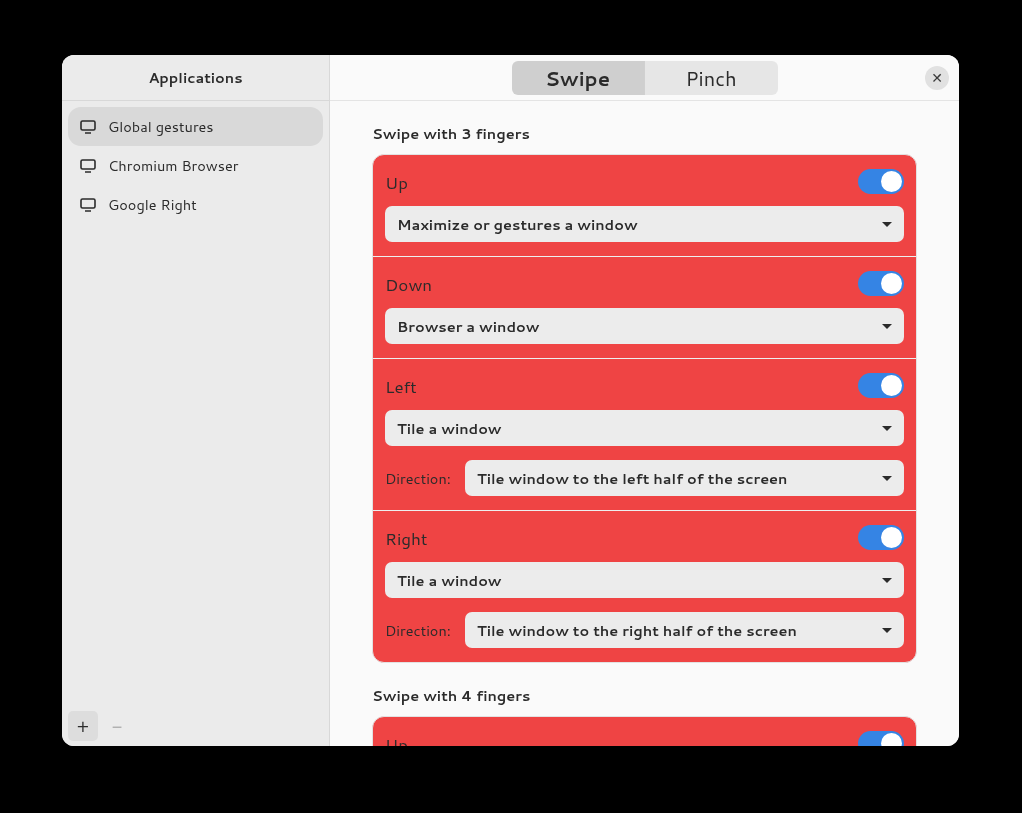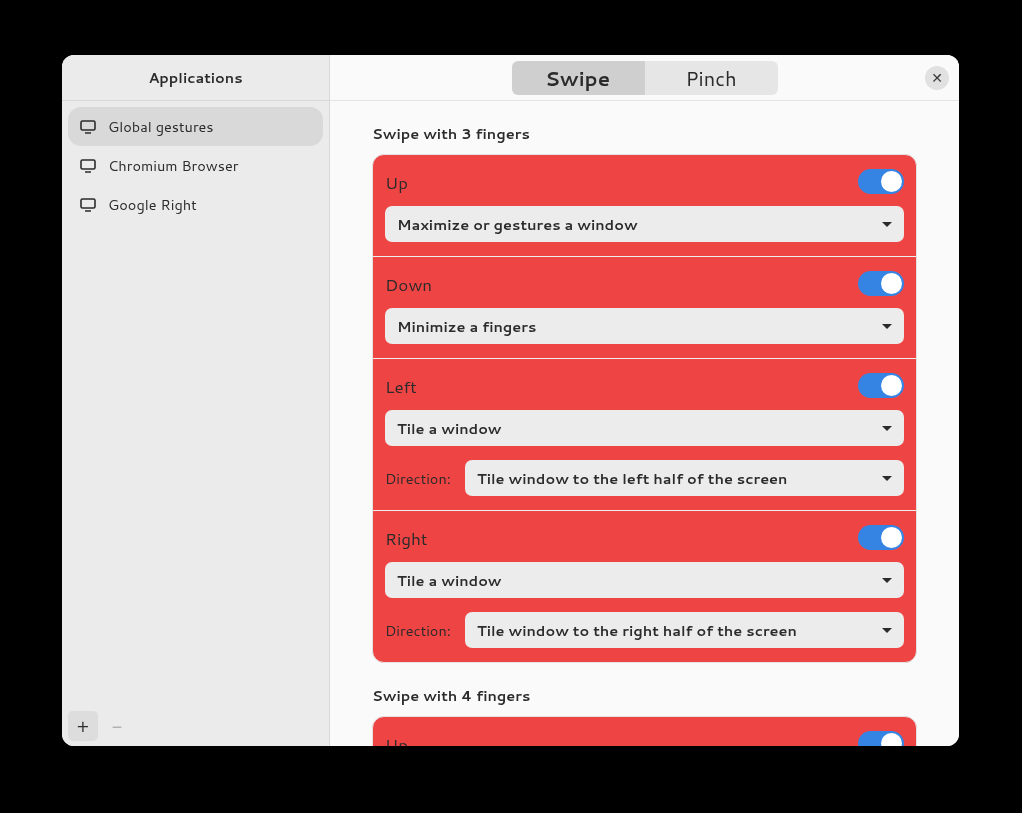--- a/index.html
+++ b/index.html
@@ -301,21 +301,21 @@
             <span class="caret"></span>
           </div>
         </div>
 
         <div class="row">
           <div class="row-head">
             <div class="row-title">Down</div>
             <div class="switch"></div>
           </div>
           <div class="select">
-            <span>Minimize a fingers</span>
+            <span>Browser a window</span>
             <span class="caret"></span>
           </div>
         </div>
 
         <div class="row">
           <div class="row-head">
             <div class="row-title">Left</div>
             <div class="switch"></div>
           </div>
           <div class="select">

